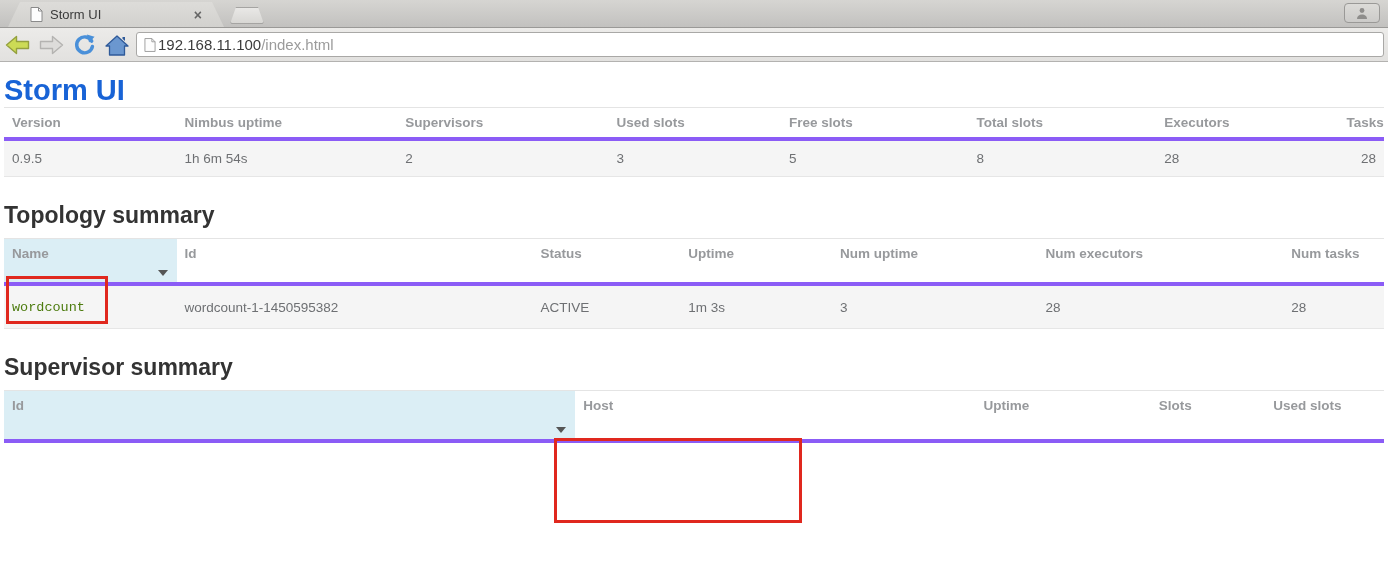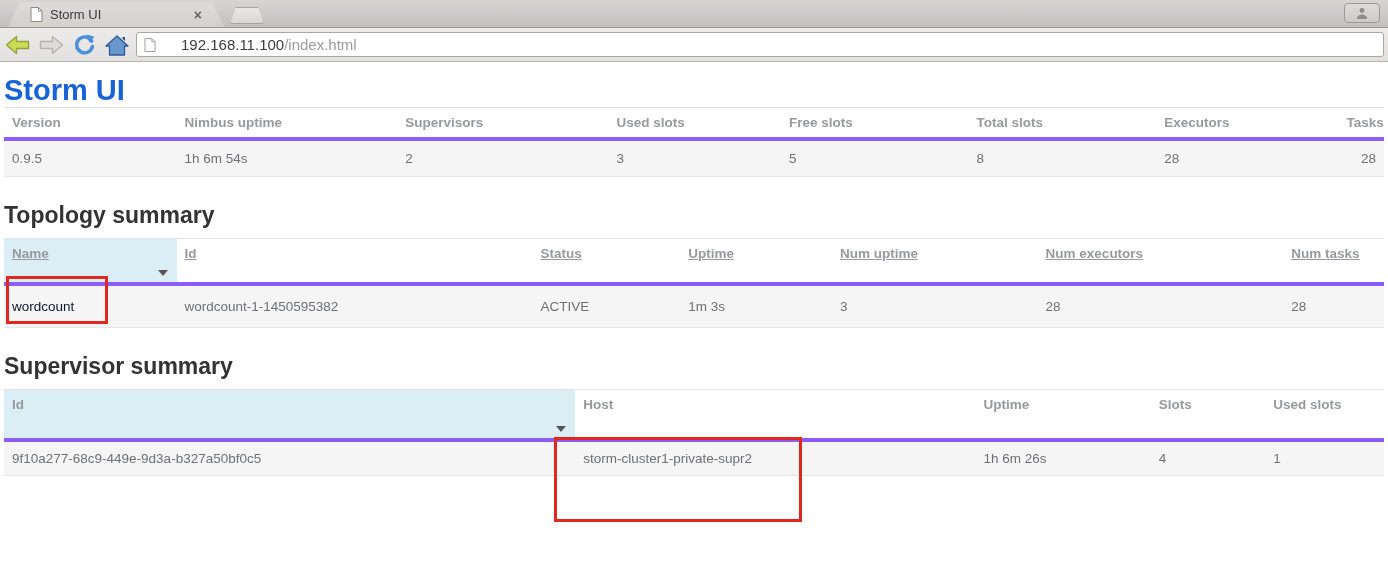--- a/index.html
+++ b/index.html
@@ -25,21 +25,21 @@
     border:1px solid #9a9997; border-radius:4px;
     background:linear-gradient(#dcdbd8,#cccbc9);
     display:flex; align-items:center; justify-content:center; }
   .toolbar { height:34px; background:linear-gradient(#eceბe9,#e2e1df);
     background:linear-gradient(#ecebe9,#e2e1df);
     border-bottom:1px solid #b3b2b0; display:flex; align-items:center;
     padding:0 4px; gap:5px; }
   .navbtn { width:28px; height:26px; display:flex; align-items:center;
     justify-content:center; cursor:pointer; flex:0 0 auto; }
   .urlbar { flex:1; height:25px; background:#fff; border:1px solid #a9a8a6;
-    border-radius:3px; display:flex; align-items:center; padding:0 7px; gap:25px; }
+    border-radius:3px; display:flex; align-items:center; padding:0 7px; gap:2px; }
   .url-text { font-size:15px; color:#3c3c3c; white-space:nowrap; }
   .url-text .path { color:#9b9b9b; }
 
   
   .page { padding:0 4px; }
   h1.site-title { color:#1863d6; font-size:29px; font-weight:bold;
     margin:12px 0 0 0; letter-spacing:0; }
   h2.section-heading { color:#333; font-size:23px; font-weight:bold;
     margin:25px 0 11px 0; }
   h2.tight { margin-bottom:9px; }
@@ -49,33 +49,33 @@
     color:#97999c; padding:7px 8px; border-bottom:4px solid #8b5cf6;
     vertical-align:top; position:relative; }
   table.data { border-top:1px solid #e4e4e4; }
   table.data td { font-size:13.5px; color:#6e7073; padding:10px 8px;
     border-bottom:1px solid #e6e6e6; overflow:hidden; white-space:nowrap; }
   table.data tbody tr:nth-child(odd) { background:#f5f5f5; }
   table.data th.sorted { background:#dbeef5; }
   .sort-arrow { position:absolute; right:9px; bottom:6px; width:0; height:0;
     border-left:5px solid transparent; border-right:5px solid transparent;
     border-top:6px solid #555; }
-  a.cell-link { color:#0f172a; text-decoration:none; }
+  a.cell-link { color:#4d7c0f; text-decoration:none;font-family:Liberation Mono, monospace; }
 
   
   #cluster-table th:nth-child(1){width:12.5%} #cluster-table th:nth-child(2){width:16%}
   #cluster-table th:nth-child(3){width:15.3%} #cluster-table th:nth-child(4){width:12.5%}
   #cluster-table th:nth-child(5){width:13.6%} #cluster-table th:nth-child(6){width:13.6%}
   #cluster-table th:nth-child(7){width:13.2%}
   #cluster-table th:nth-child(8), #cluster-table td:nth-child(8){ text-align:right; }
 
   #topology-table th:nth-child(1){width:12.5%} #topology-table th:nth-child(2){width:25.8%}
   #topology-table th:nth-child(3){width:10.7%} #topology-table th:nth-child(4){width:11%}
   #topology-table th:nth-child(5){width:14.9%} #topology-table th:nth-child(6){width:17.8%}
-  #topology-table th { padding-bottom:21px;text-decoration:underline; }
+  #topology-table th { padding-bottom:21px; }
   #topology-table td { padding-top:13px; padding-bottom:13px; }
 
   #supervisor-table th:nth-child(1){width:41.4%} #supervisor-table th:nth-child(2){width:29%}
   #supervisor-table th:nth-child(3){width:12.7%} #supervisor-table th:nth-child(4){width:8.3%}
   #supervisor-table th { padding-bottom:26px; }
   #supervisor-table td { padding-top:9px; padding-bottom:9px; }
 
   .table-wrap { position:relative; }
   .annotation-box { position:absolute; border:3px solid #e0281e;
     pointer-events:none; background:transparent; }
@@ -210,24 +210,17 @@
         <thead>
           <tr>
             <th class="sorted"><span>Id</span><span class="sort-arrow"></span></th>
             <th><span>Host</span></th>
             <th><span>Uptime</span></th>
             <th><span>Slots</span></th>
             <th><span>Used slots</span></th>
           </tr>
         </thead>
         <tbody>
-          <tr>
-            <td>9f10a277-68c9-449e-9d3a-b327a50bf0c5</td>
-            <td>storm-cluster1-private-supr2</td>
-            <td>1h 6m 26s</td>
-            <td>4</td>
-            <td>1</td>
-          </tr>
         </tbody>
       </table>
     <div class="annotation-box" id="host-box"></div>
   </div>
 </div>
 
 </body></html>

